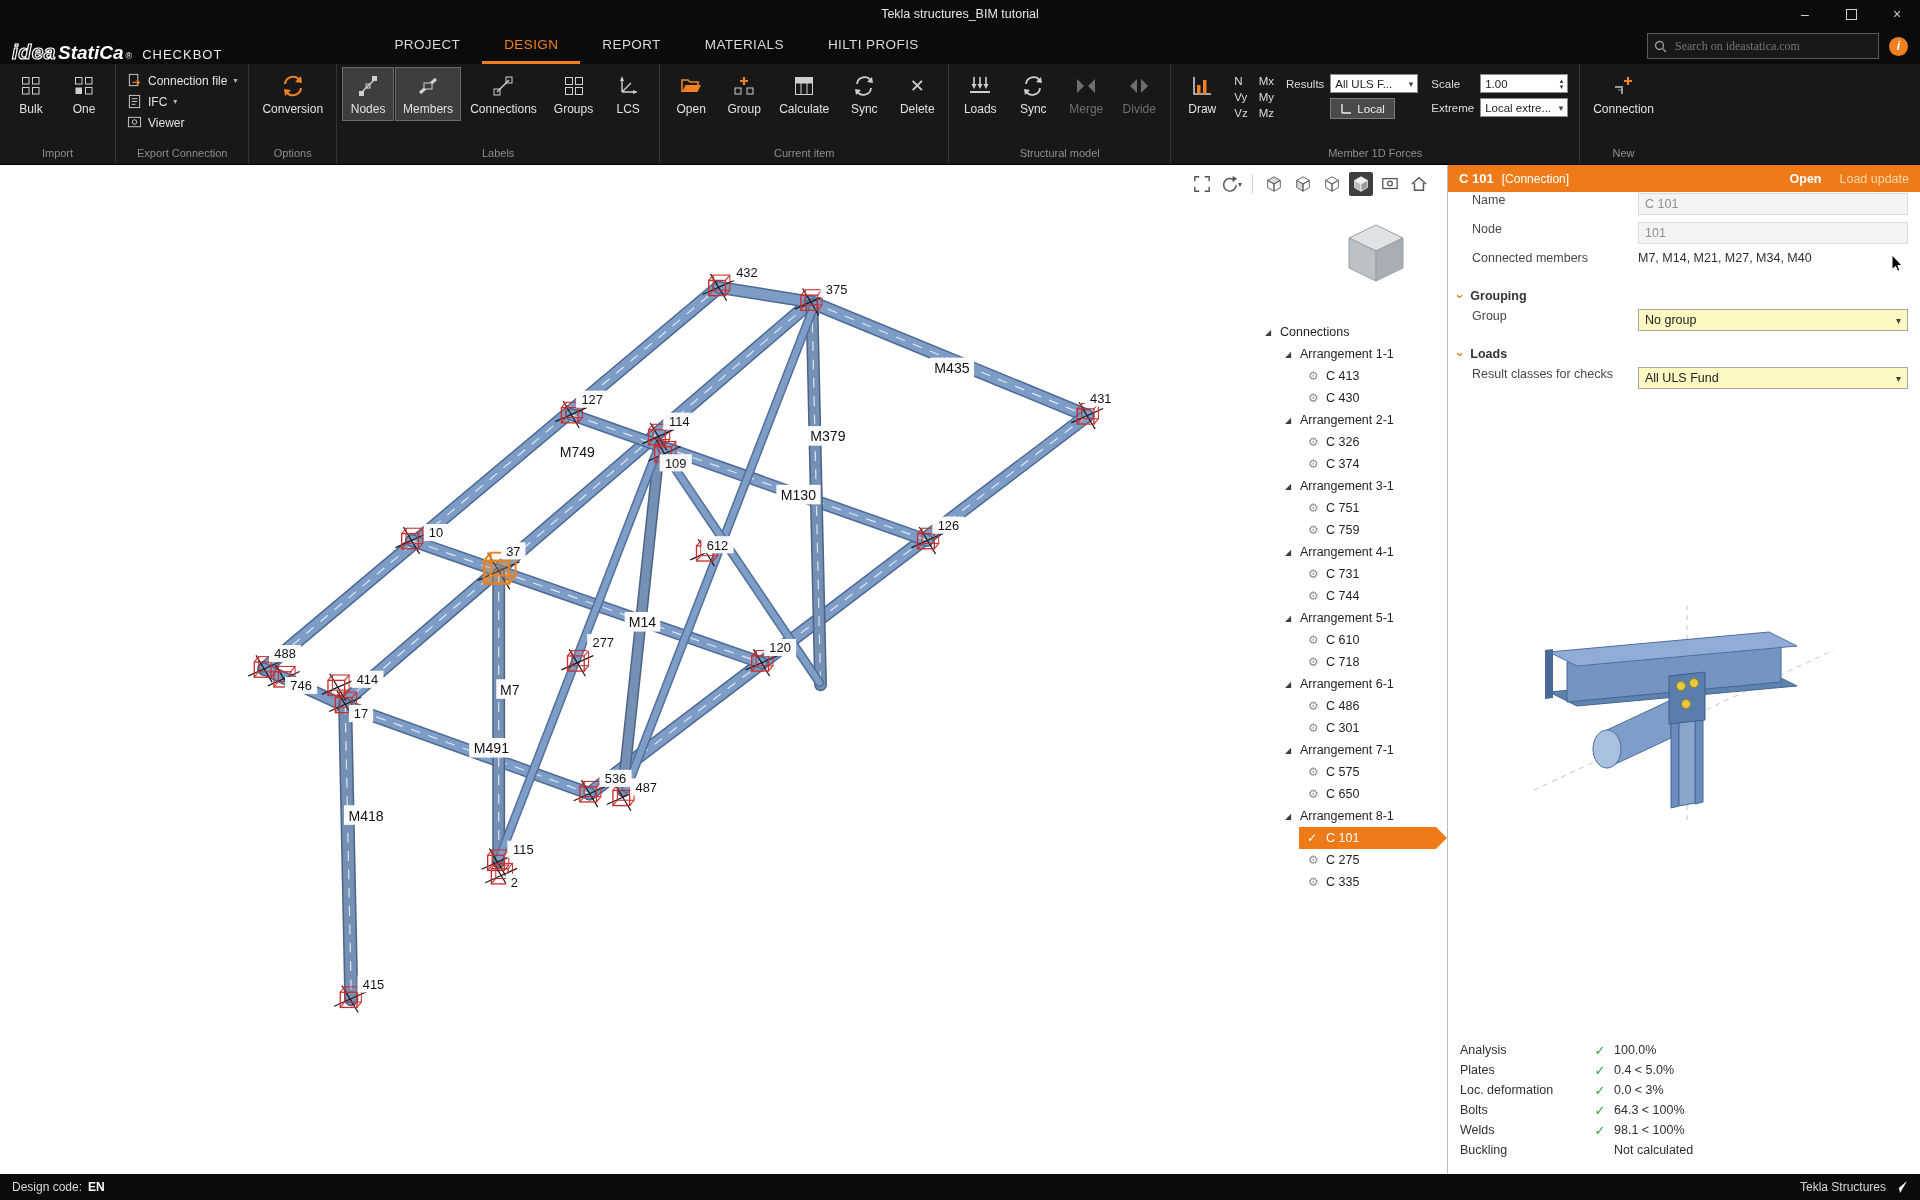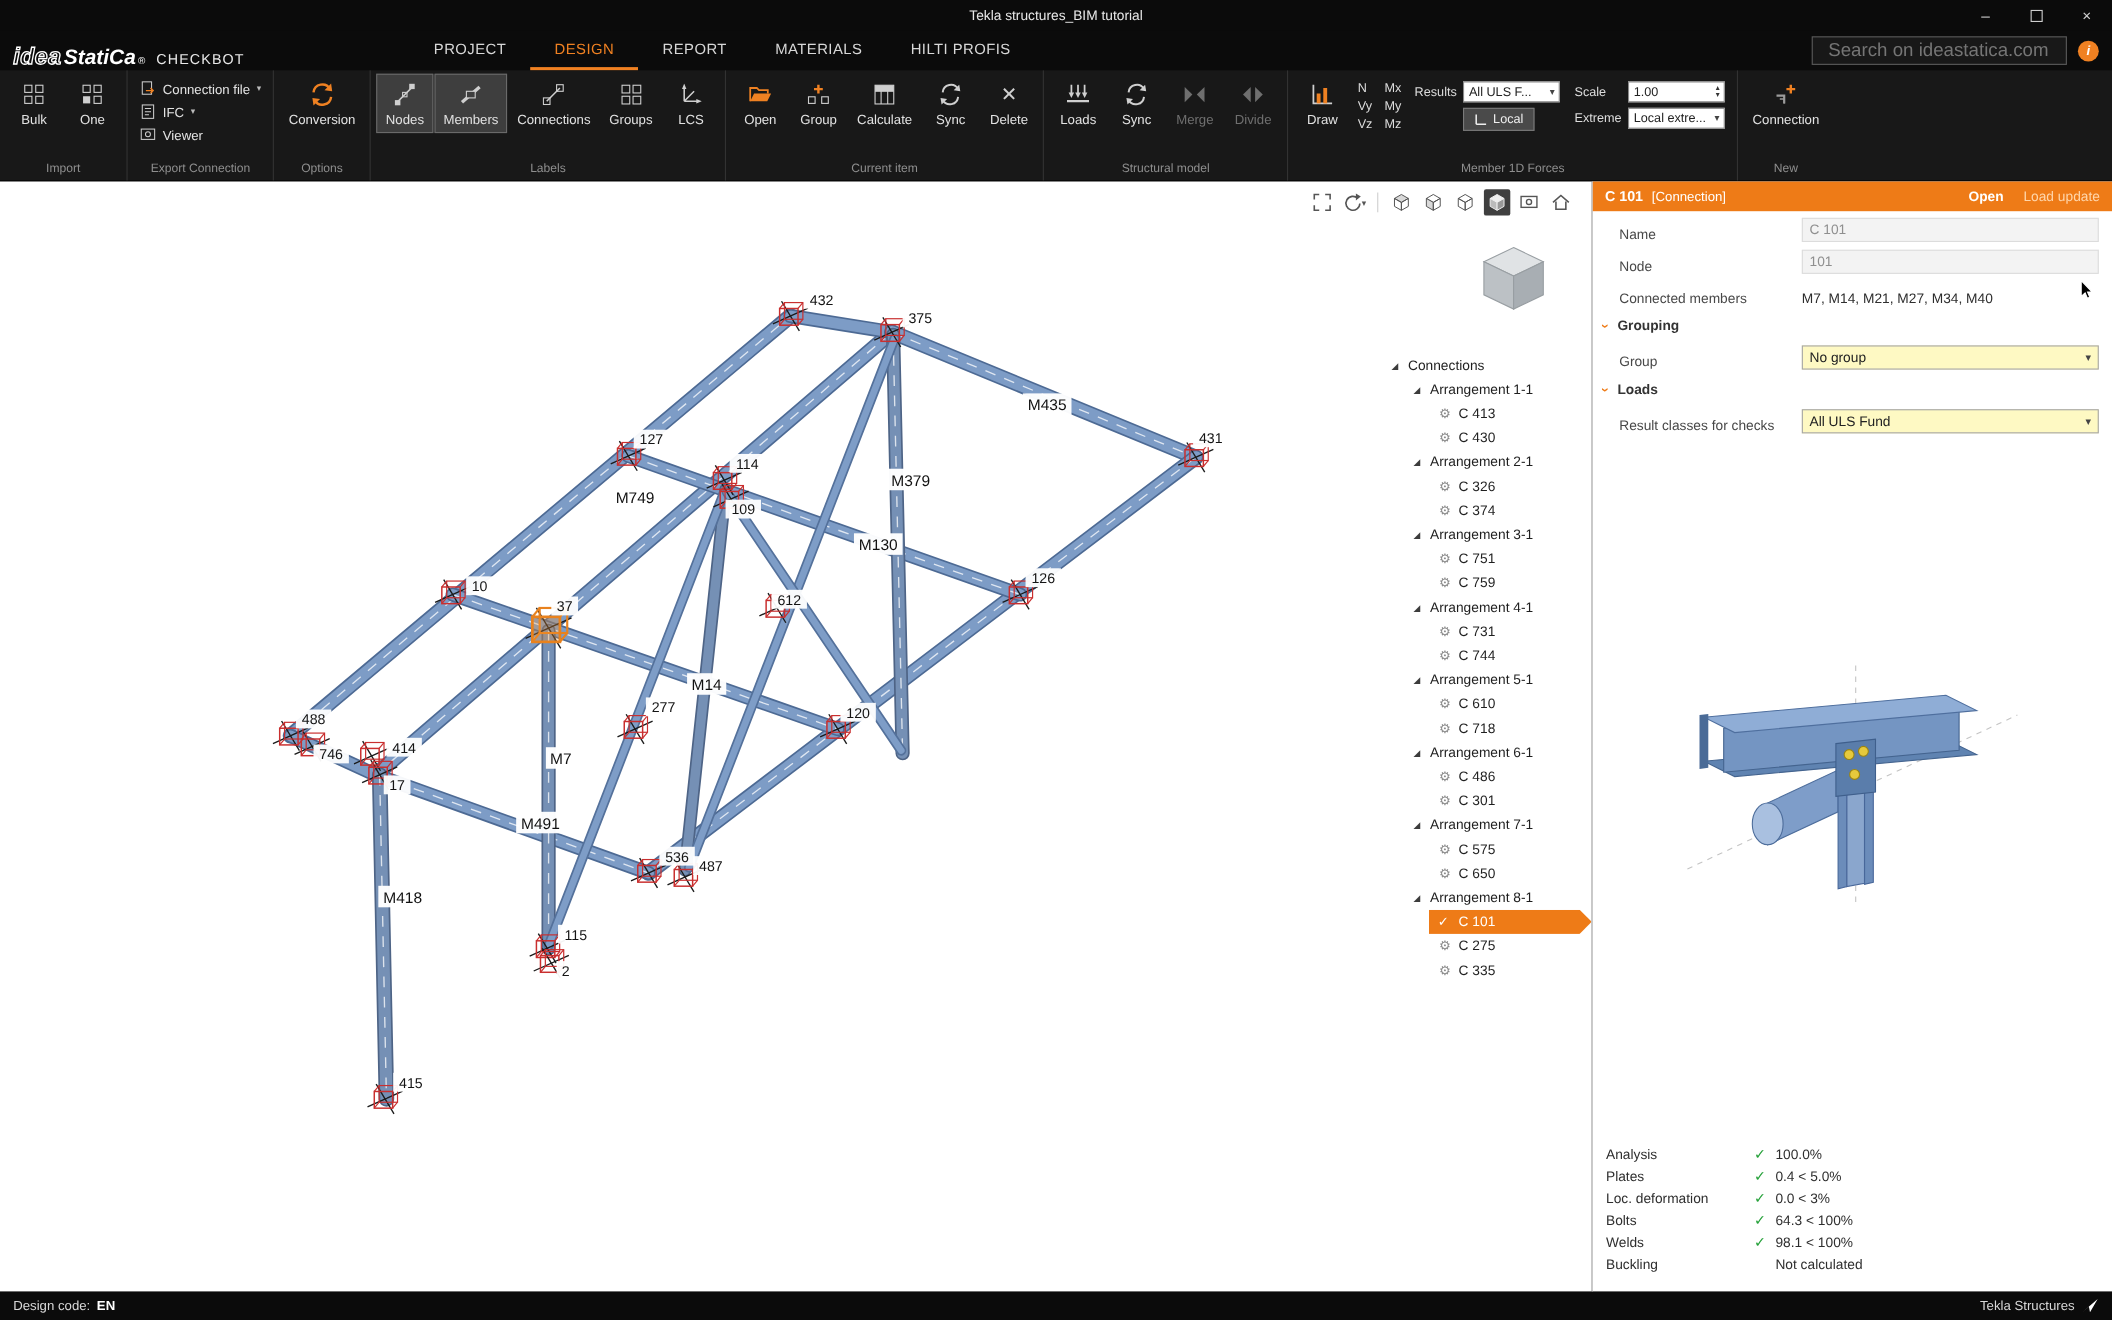--- a/index.html
+++ b/index.html
@@ -18,21 +18,21 @@
   .logo{display:flex;align-items:baseline;gap:2px;color:#fff;white-space:nowrap;margin-top:11px;}
   .logo-idea{font-size:21px;font-weight:900;font-style:italic;color:transparent;-webkit-text-stroke:1.2px #fff;letter-spacing:.5px;}
   .logo-statica{font-size:19px;font-weight:bold;font-style:italic;color:#fff;}
   .logo-reg{font-size:9px;color:#fff;vertical-align:super;}
   .logo-suffix{font-size:13px;color:#e8e8e8;margin-left:8px;letter-spacing:1px;}
   .menu-tabs{display:flex;margin-left:150px;height:100%;}
   .menu-tab{display:flex;align-items:center;padding:0 22px;color:#d8d8d8;font-size:13.5px;letter-spacing:.4px;cursor:pointer;border-bottom:3px solid transparent;box-sizing:border-box;}
   .menu-tab.active{color:#f08122;border-bottom-color:#f08122;}
   .menu-right{margin-left:auto;display:flex;align-items:center;gap:10px;}
   .searchbox{display:flex;align-items:center;background:#181818;border:1px solid #5a5a5a;height:24px;width:218px;padding:0 6px;gap:6px;}
-  .searchbox input{flex:1;background:transparent;border:none;outline:none;color:#bbb;font-size:17px;font-family:Liberation Sans, sans-serif;}
+  .searchbox input{flex:1;background:transparent;border:none;outline:none;color:#bbb;font-size:12px;font-family:Liberation Serif, serif;}
   .info-circle{width:19px;height:19px;border-radius:50%;background:#f08122;color:#fff;font-weight:bold;font-size:12px;display:flex;align-items:center;justify-content:center;font-style:italic;cursor:pointer;}
 
   
   .ribbon{height:100px;background:#181818;display:flex;color:#e3e3e3;flex:none;border-bottom:1px solid #000;}
   .rgroup{display:flex;flex-direction:column;padding:3px 5px 0;}
   .rgroup + .rgroup{border-left:1px solid #323232;}
   .rbody{flex:1;display:flex;align-items:flex-start;gap:1px;}
   .rgroup-label{height:19px;line-height:17px;text-align:center;color:#8e8e8e;font-size:11px;white-space:nowrap;}
   .rbtn{display:flex;flex-direction:column;align-items:center;gap:4px;padding:6px 7px 4px;cursor:pointer;min-width:36px;border:1px solid transparent;}
   .rbtn .ricon{height:24px;display:flex;align-items:center;justify-content:center;}
@@ -78,21 +78,21 @@
   
   .props{width:472px;flex:none;background:#fff;border-left:1px solid #bdbdbd;display:flex;flex-direction:column;font-size:12.5px;position:relative;}
   .props-header{height:27px;background:#ee7b17;color:#fff;display:flex;align-items:center;padding:0 11px;gap:8px;flex:none;}
   .ph-title{font-weight:bold;font-size:13px;}
   .ph-sub{font-size:12px;}
   .ph-actions{margin-left:auto;display:flex;gap:18px;align-items:center;}
   .ph-open{font-weight:bold;cursor:pointer;}
   .ph-load{color:#ffd6ab;cursor:pointer;}
   .sec-h{display:flex;align-items:center;gap:8px;padding:10px 10px 5px;font-weight:bold;color:#333;}
   .chev{color:#ee7b17;display:inline-block;transform:rotate(90deg);font-weight:bold;font-size:13px;line-height:1;}
-  .prow{display:flex;align-items:flex-end;min-height:27px;padding:1px 12px 1px 24px;position:relative;}
+  .prow{display:flex;align-items:flex-start;min-height:27px;padding:1px 12px 1px 24px;position:relative;}
   .plabel{width:166px;color:#484848;flex:none;}
   .pinput{flex:1;background:#f3f3f3;border:1px solid #dcdcdc;color:#8f8f8f;height:20px;line-height:20px;padding:0 6px;}
   .ptext{flex:1;color:#2e2e2e;}
   .pselect{flex:1;background:#fef9c3;border:1px solid #a6a6a6;height:20px;display:flex;align-items:center;justify-content:space-between;padding:0 6px;color:#222;cursor:pointer;}
   .sel-arrow{color:#444;font-size:10px;}
   .cursor-svg{position:absolute;right:16px;top:4px;}
   .preview{margin:185px auto 0;flex:none;}
   .results{margin-top:auto;padding:0 12px 14px;flex:none;}
   .res-row{display:grid;grid-template-columns:126px 28px 1fr;align-items:center;height:20px;}
   .res-label{color:#2e2e2e;}

